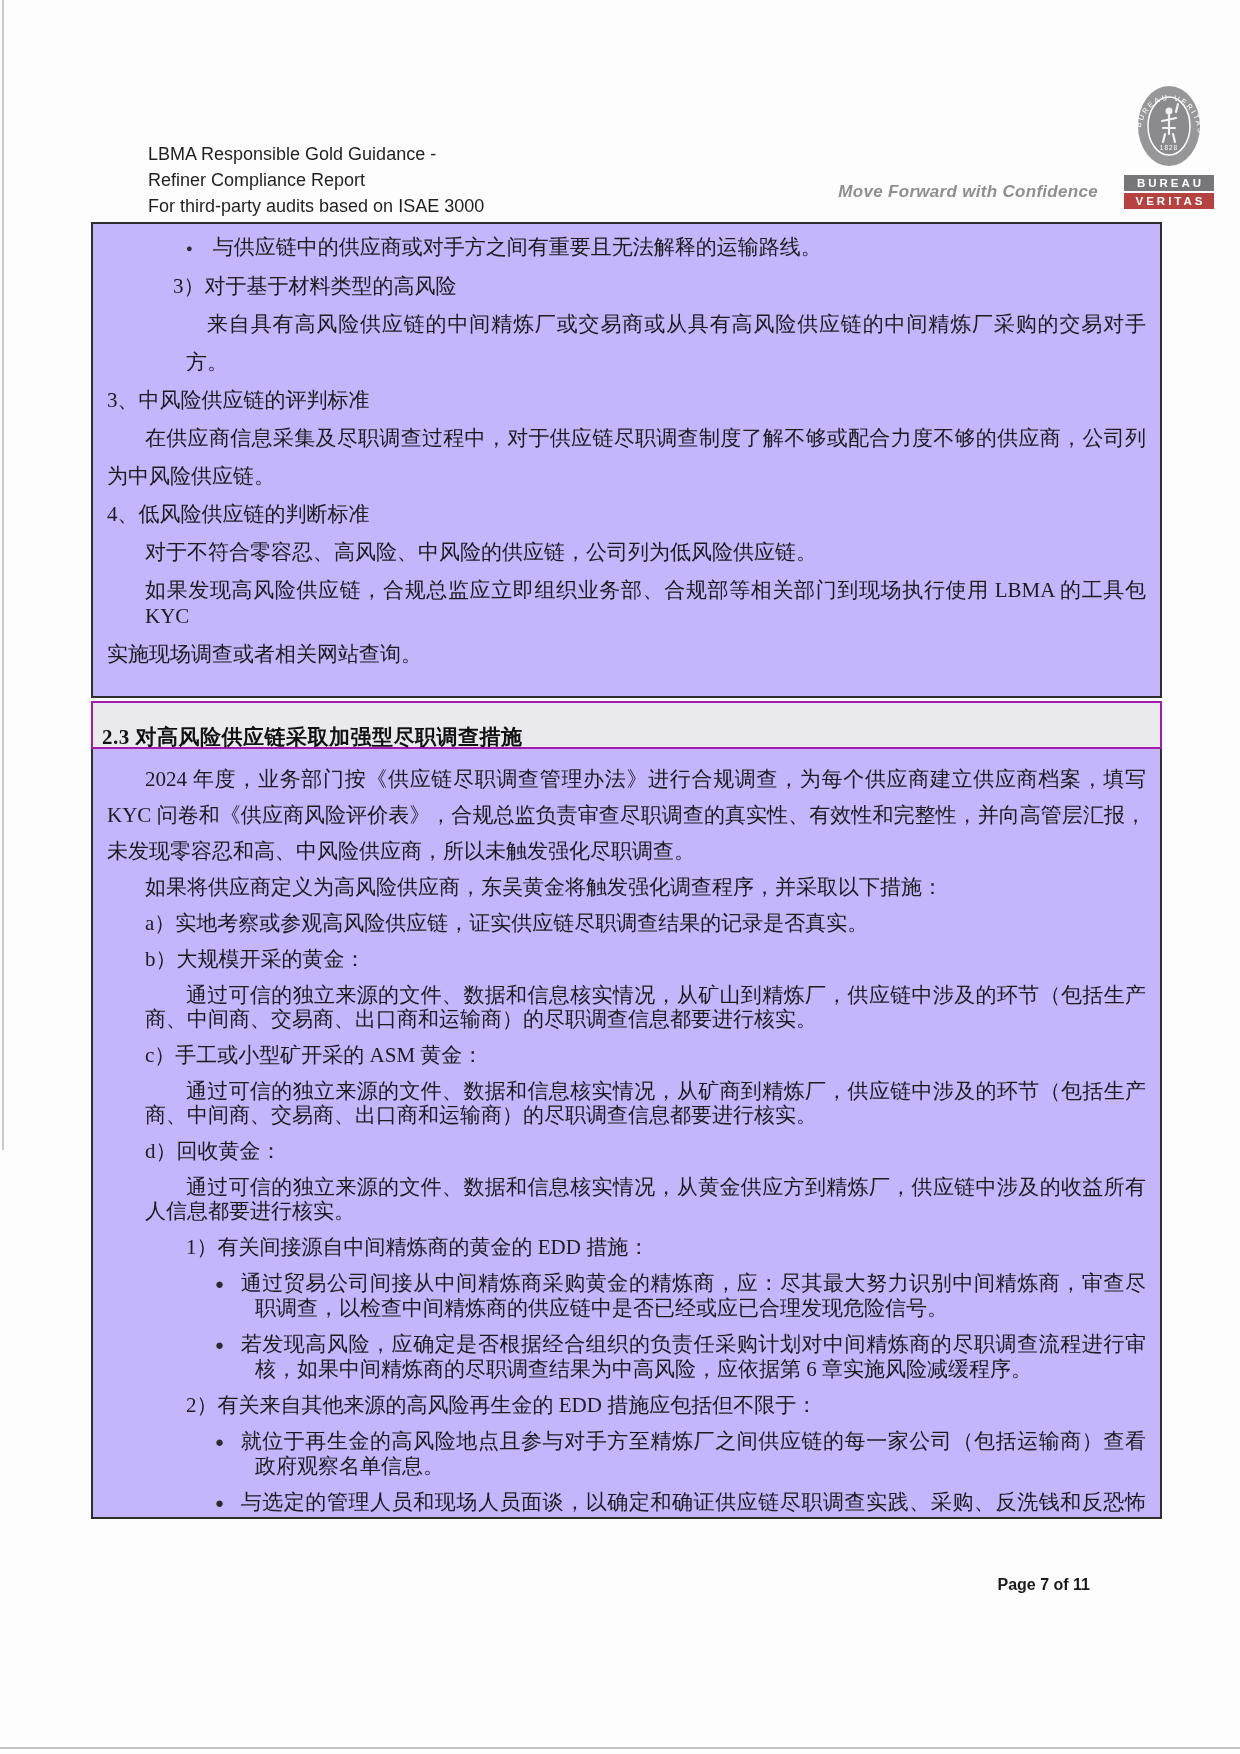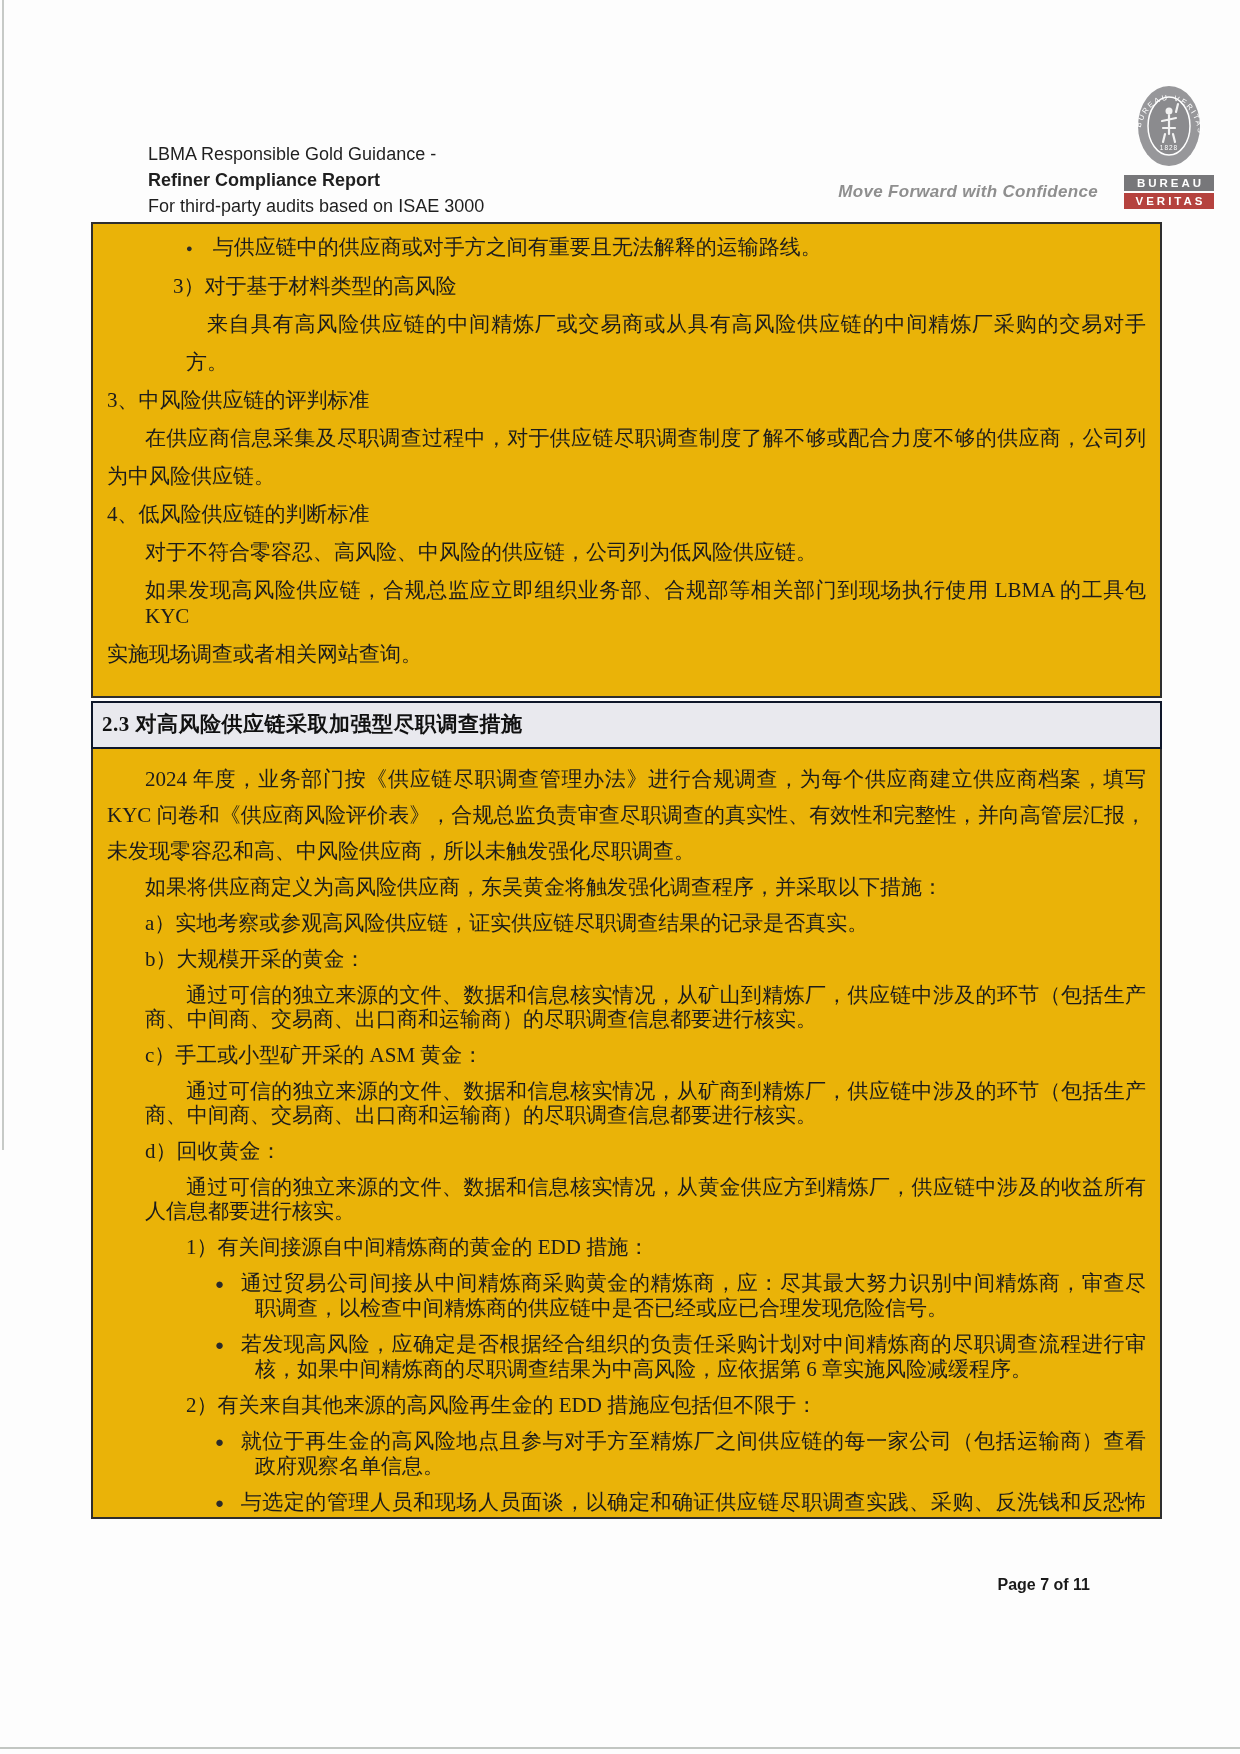--- a/index.html
+++ b/index.html
@@ -4,34 +4,34 @@
 <style>
   html,body{margin:0;padding:0;background:#ffffff;}
   .page{position:relative;width:1240px;height:1754px;background:#fdfdfd;overflow:hidden;
         font-family:"Liberation Serif","DejaVu Serif",serif;color:#1c1c1c;}
   
   .scan-left{position:absolute;left:2px;top:0;width:2px;height:1150px;background:#9aa09a;opacity:.55;}
   .scan-bottom{position:absolute;left:0;top:1747px;width:1240px;height:2px;background:#c2c6c2;}
   
   .titles{position:absolute;left:148px;top:141px;font-family:"Liberation Sans","DejaVu Sans",sans-serif;
           font-size:18px;line-height:26px;color:#1f1f1f;}
-  .titles .t2{font-weight:bold;}
+  .titles .t2{font-weight:normal;}
   .tagline{position:absolute;top:182px;right:142px;font-family:"Liberation Sans","DejaVu Sans",sans-serif;
            font-size:17px;font-weight:bold;font-style:italic;color:#8f8f8f;letter-spacing:.3px;}
   .logo{position:absolute;right:26px;top:84px;width:90px;text-align:center;}
   .brand{margin-top:3px;font-family:Liberation Sans, sans-serif;font-weight:bold;
          font-size:11.5px;letter-spacing:3px;color:#ffffff;}
   .brand .bu{background:#77777a;padding:2px 0 2px 3px;margin-bottom:2px;}
   .brand .ve{background:#b5423e;padding:2px 0 2px 3px;}
   
   .box{position:absolute;left:91px;width:1071px;border:2px solid #2e2e2e;box-sizing:border-box;
-       background:#eab308;padding:0 14px 0 14px;}
+       background:#c4b5fd;padding:0 14px 0 14px;}
   .box1{top:222px;height:476px;}
-  .band{position:absolute;left:91px;top:701px;width:1071px;height:48px;border:2px solid #0f172a;
-        box-sizing:border-box;background:#e9e9ee;padding:7px 10px 0 9px;font-size:21px;font-weight:bold;
+  .band{position:absolute;left:91px;top:701px;width:1071px;height:48px;border:2px solid #a21caf;
+        box-sizing:border-box;background:#e9e9ee;padding:20px 10px 0 9px;font-size:21px;font-weight:bold;
         letter-spacing:.5px;color:#111;}
   .box2{top:749px;height:770px;border-top:none;}
   .line{font-size:21px;line-height:26px;text-align:justify;color:#1c1c1c;}
   .box1 .line{margin-top:12px;line-height:26px;}
   .box2 .line{line-height:24px;margin-top:0;}
   .box2 .line.tall{margin-top:12px;}
   .box1 .line:first-child{margin-top:10px;}
   .box2 .line:first-child{margin-top:18px;}
   .line.full{text-align-last:justify;}
   .i0{padding-left:0;}

